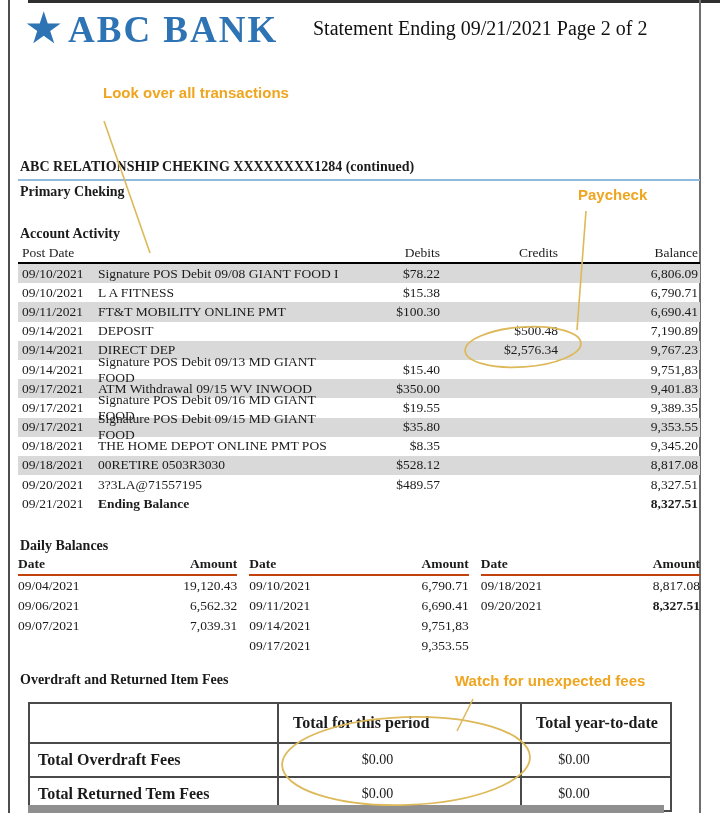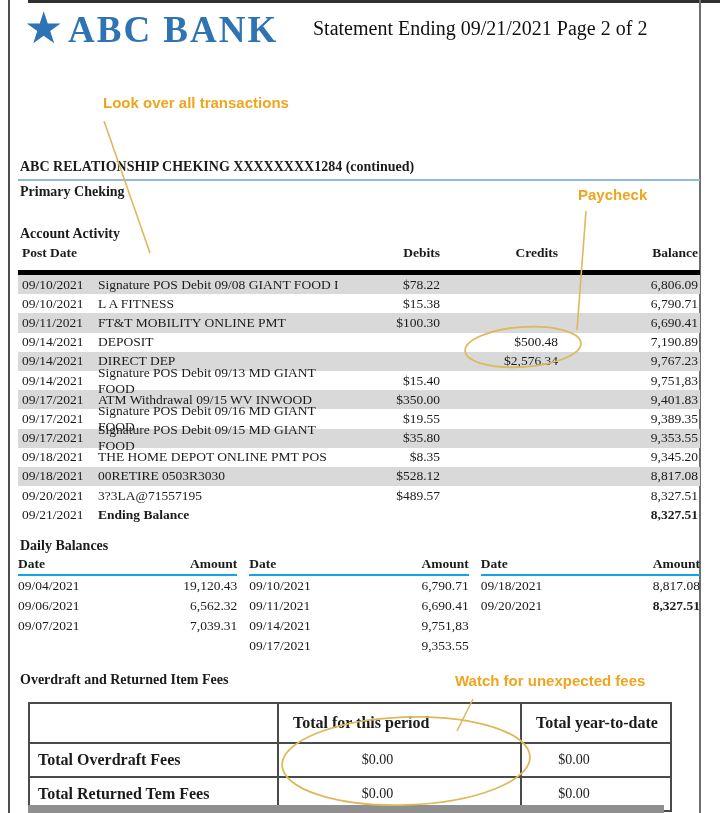--- a/index.html
+++ b/index.html
@@ -14,53 +14,53 @@
   
   .star{position:absolute;left:24px;top:2px;font-size:44px;color:#2e74b5;
         font-family:"DejaVu Sans", sans-serif;}
   .brand{position:absolute;left:68px;top:8px;font-size:37px;font-weight:bold;color:#2e74b5;
          letter-spacing:2px;font-family:Liberation Serif, serif;}
   .stmt{position:absolute;left:313px;top:17px;font-size:20px;color:#111;}
 
   
   .note{position:absolute;font-family:"Liberation Sans", sans-serif;font-weight:bold;
         font-size:15px;color:#efa51f;}
-  .note-look{left:103px;top:94px;}
+  .note-look{left:103px;top:84px;}
   .note-paycheck{left:578px;top:186px;}
   .note-watch{left:455px;top:672px;}
 
   
   .acct-heading{position:absolute;left:20px;top:159px;font-size:14px;font-weight:bold;}
   .blue-rule{position:absolute;left:18px;top:179px;width:682px;height:2px;background:#8fbade;}
   .acct-sub{position:absolute;left:20px;top:184px;font-size:14px;font-weight:bold;}
   .section-title{position:absolute;font-size:14px;font-weight:bold;}
   .activity-title{left:20px;top:226px;}
   .daily-title{left:20px;top:538px;}
   .fees-title{left:20px;top:672px;}
 
   
   .activity{position:absolute;left:18px;top:244px;width:682px;font-size:13.5px;}
-  .act-header{display:flex;align-items:flex-end;font-weight:bold;height:17px;
-              border-bottom:5px solid #000000;padding-bottom:9px;}
+  .act-header{display:flex;align-items:flex-end;font-weight:normal;height:17px;
+              border-bottom:2px solid #000000;padding-bottom:1px;}
   .act-row{display:flex;align-items:center;height:19.2px;}
   .act-row.shaded{background:#d9d9d9;}
   .cell-date{width:76px;padding-left:4px;flex:none;}
   .cell-desc{flex:1;}
   .cell-debit{width:95px;text-align:right;flex:none;}
   .cell-credit{width:118px;text-align:right;flex:none;}
   .cell-balance{width:140px;text-align:right;flex:none;padding-right:2px;}
   .hdr-left{flex:1;padding-left:4px;}
   .bold{font-weight:bold;}
 
   
   .daily{position:absolute;left:18px;top:556px;width:682px;display:flex;gap:12px;
          font-size:13.5px;}
   .dgroup{flex:1;}
   .dhead{display:flex;justify-content:space-between;font-weight:bold;
-         border-bottom:2px solid #0ea5e9;padding-bottom:2px;height:16px;}
+         border-bottom:2px solid #c2410c;padding-bottom:2px;height:16px;}
   .drow{display:flex;justify-content:space-between;height:20px;align-items:center;}
 
   
   .fees-table{position:absolute;left:28px;top:702px;width:644px;border-collapse:collapse;
               font-size:16px;}
   .fees-table td,.fees-table th{border:2px solid #4a4a4a;}
   .fees-table th{height:36px;text-align:left;padding-left:14px;font-size:16px;}
   .fees-table td{height:30px;border-radius:7px;}
   .fees-label{font-weight:bold;padding-left:8px;width:232px;}
   .fees-val{text-align:center;padding-right:45px;font-size:14px;margin-top:8px;}

